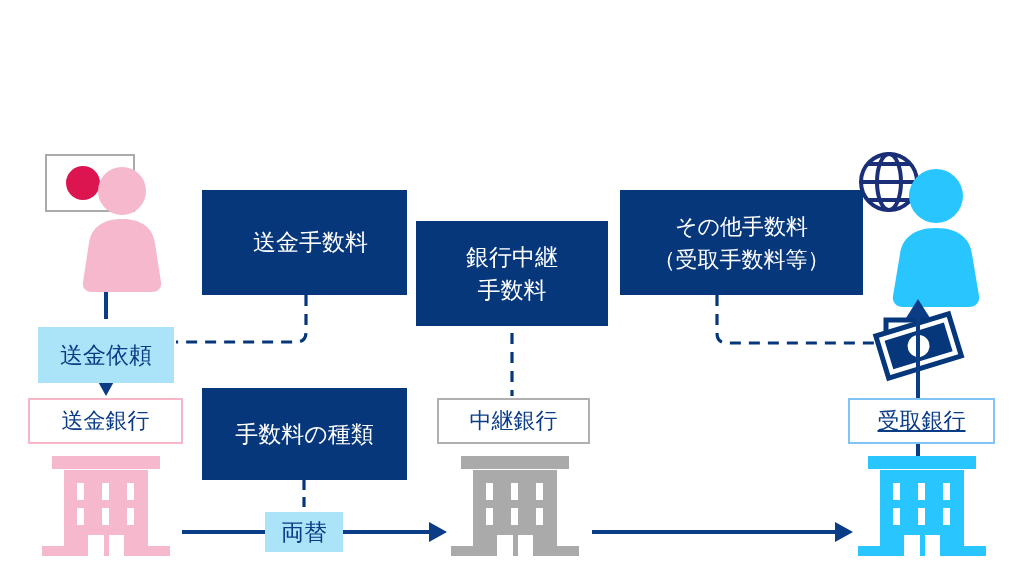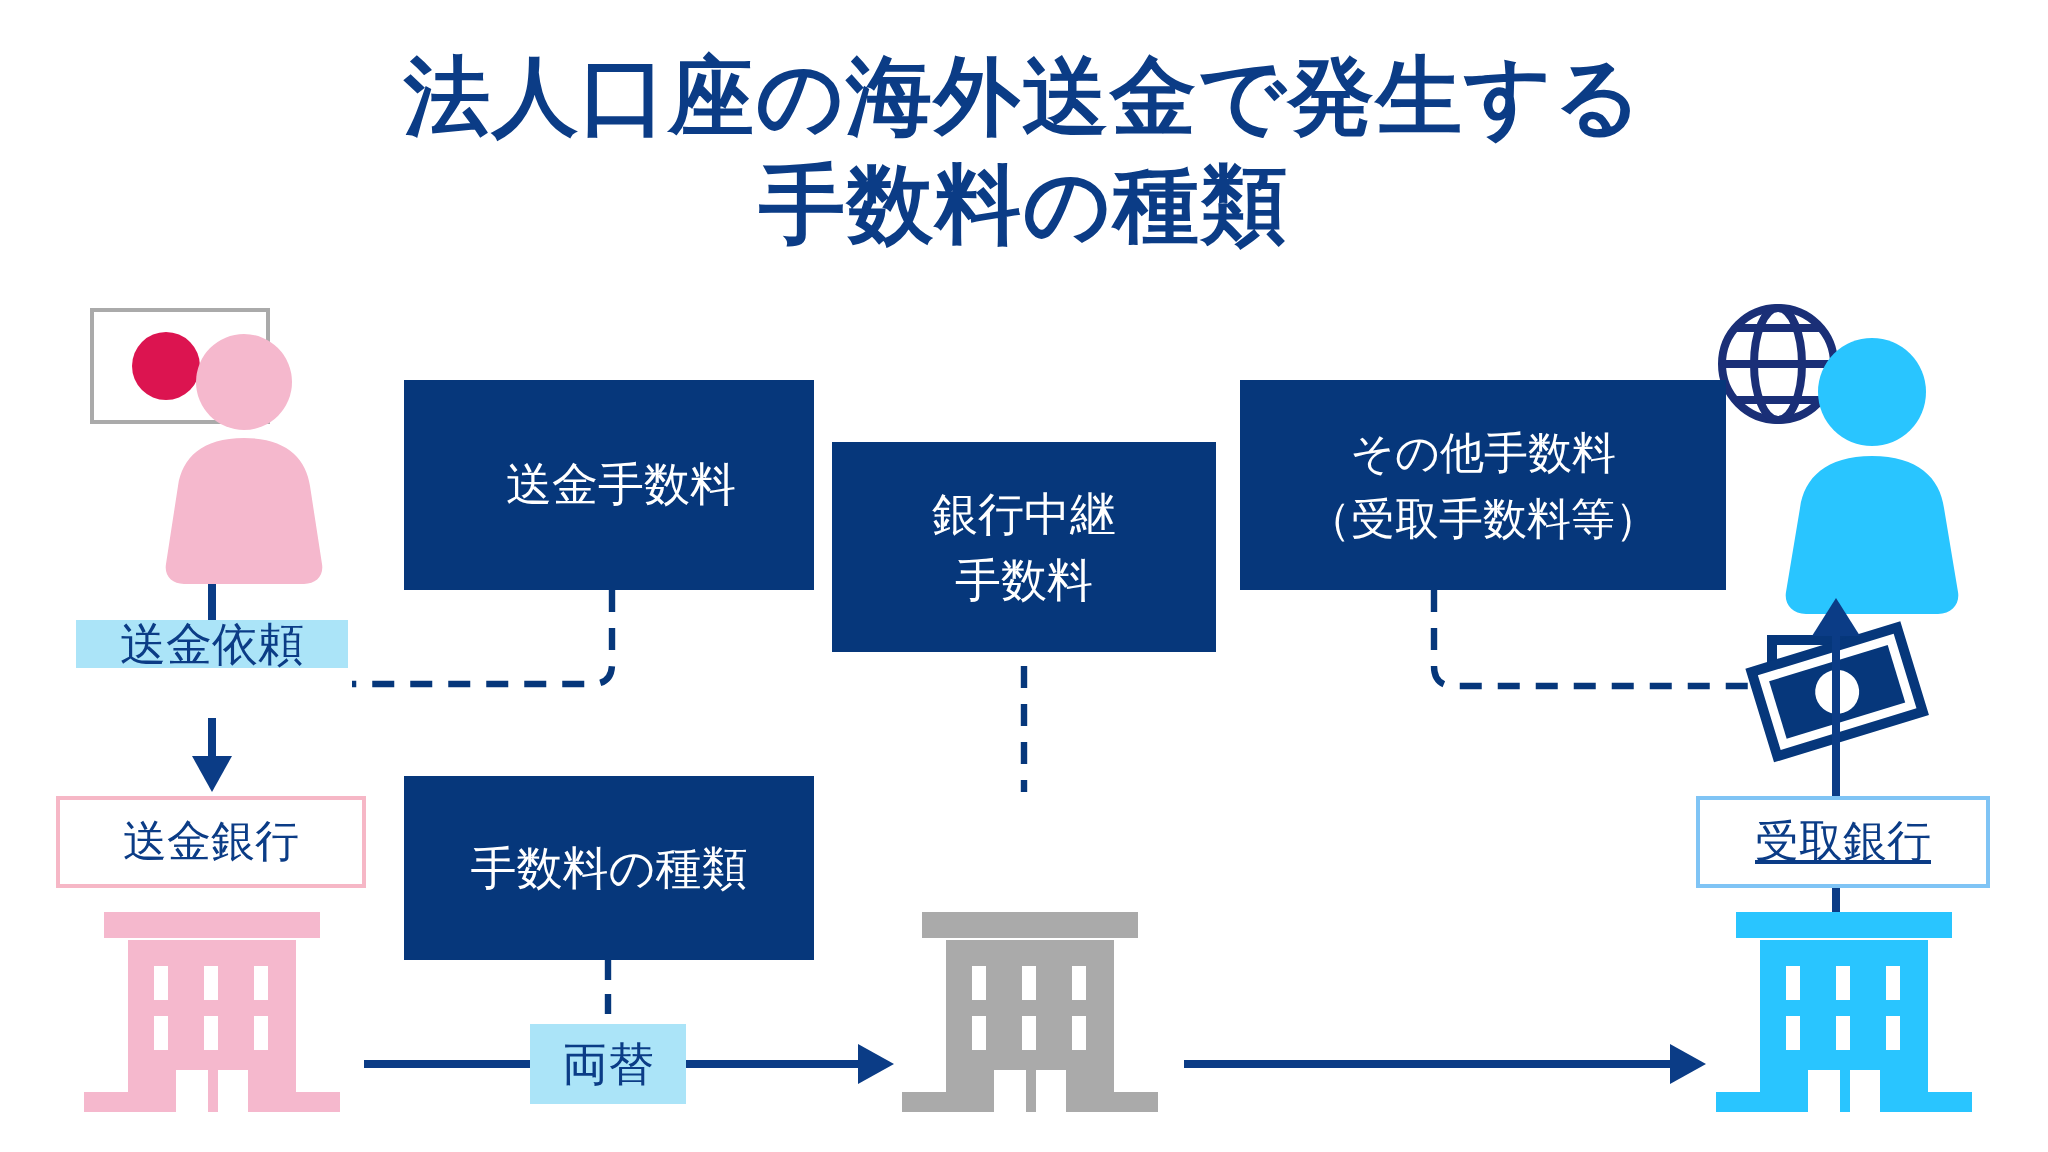--- a/index.html
+++ b/index.html
@@ -71,39 +71,37 @@
   .step-label {
     position: absolute;
     background: #ABE4F8;
     color: #0B3C86;
     font-size: 23px;
     display: flex;
     align-items: center;
     justify-content: center;
     box-sizing: border-box;
   }
-  #label-request { left: 38px;  top: 310px; width: 136px; height: 24px; }
+  #label-request { left: 38px;  top: 327px; width: 136px; height: 56px; }
   #label-exchange{ left: 265px; top: 512px; width: 78px;  height: 40px; }
 
   
   #art {
     position: absolute;
     left: 0; top: 0;
     width: 1024px;
     height: 576px;
     pointer-events: none;
   }
 </style>
 </head>
 <body>
 
 <div id="canvas">
 
-  <div id="title">法人口座の海外送金で発生する
-手数料の種類</div>
 
   <svg id="art" viewBox="0 0 1024 576">
 
     <g>
       <rect x="46" y="155" width="88" height="56" fill="#FFFFFF" stroke="#AAAAAA" stroke-width="2"></rect>
       <circle cx="83" cy="183" r="17" fill="#DC1450"></circle>
     </g>
 
     <g>
       <circle cx="122" cy="191" r="24" fill="#F5B8CD"></circle>
@@ -221,20 +219,21 @@
   <div class="fee-box" id="fee-relay">銀行中継
 手数料</div>
 
   <div class="fee-box" id="fee-other">その他手数料
 （受取手数料等）</div>
 
   <div class="fee-box" id="fee-exchange">手数料の種類</div>
 
   <div class="bank-label" id="bank-send">送金銀行</div>
 
+  <div class="bank-label" id="bank-relay">中継銀行</div>
 
   <div class="bank-label" id="bank-recv">受取銀行</div>
 
   <div class="step-label" id="label-request">送金依頼</div>
 
   <div class="step-label" id="label-exchange">両替</div>
 
 </div>
 
 </body></html>

